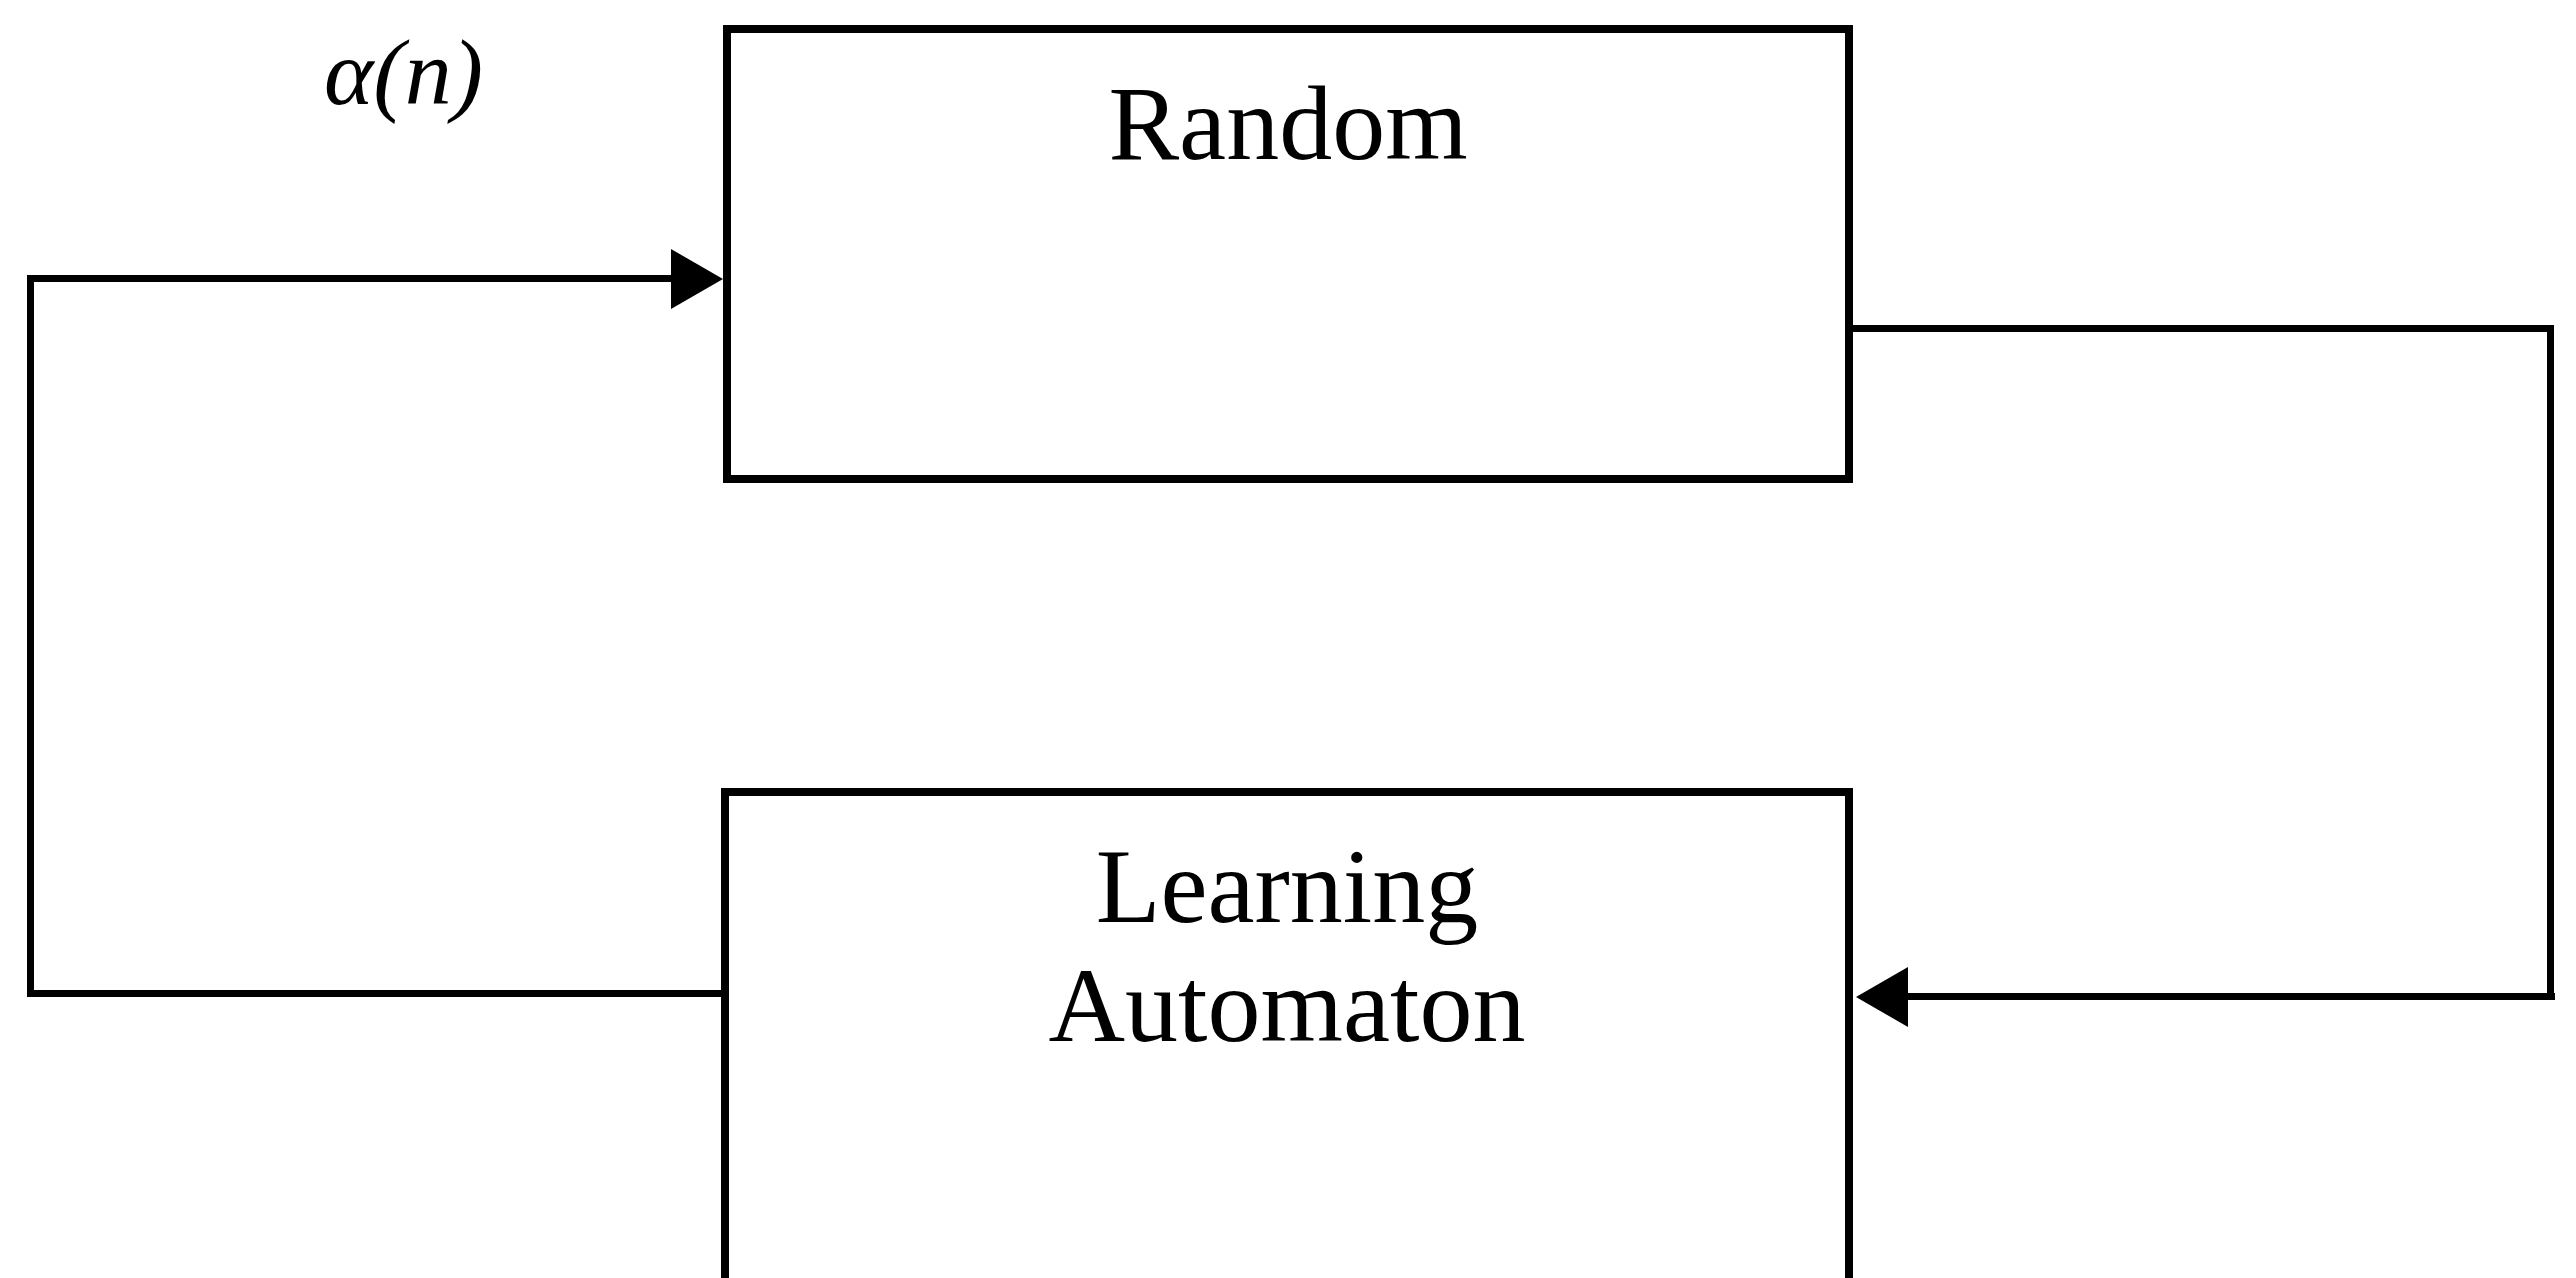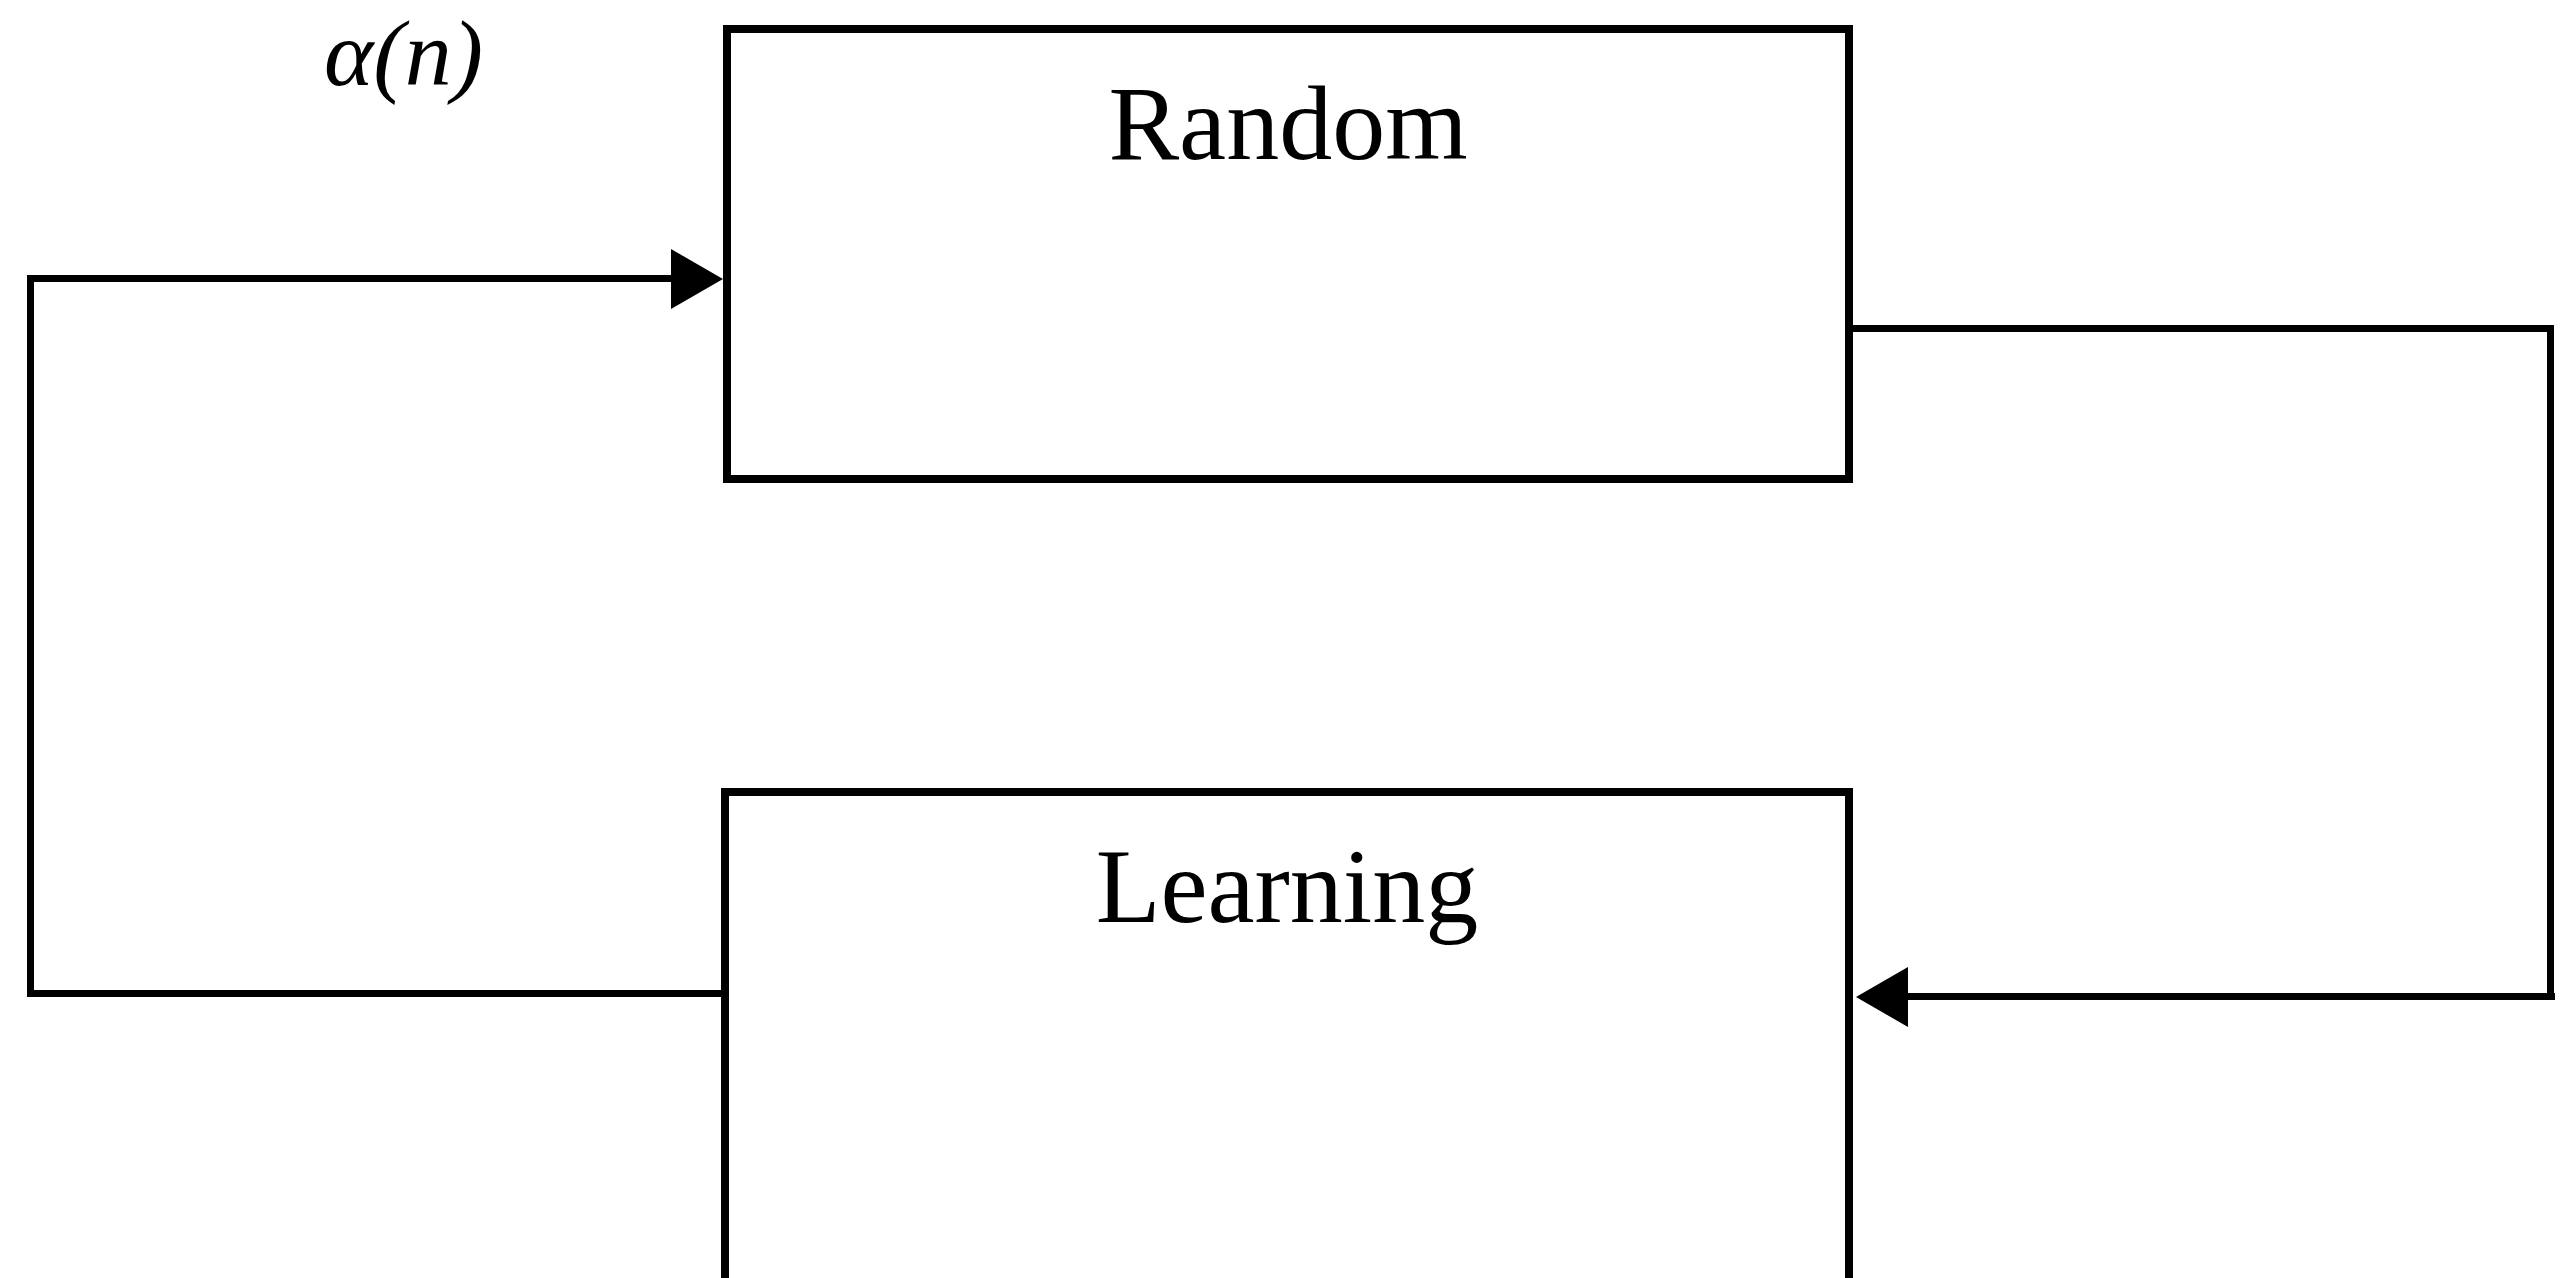--- a/index.html
+++ b/index.html
@@ -30,21 +30,21 @@
   .edge-label {
     position: absolute;
     font-style: italic;
     font-size: 94px;
     line-height: 1.0;
     color: var(--ink);
     text-align: center;
     width: 287px;
     white-space: nowrap;
   }
-  .label-alpha { left: 260px;  top: 6px; }
+  .label-alpha { left: 260px;  top: 25px; }
   .label-beta  { left: 2174px; top: 88px; }
   .wire { position: absolute; background: var(--ink); }
   .wire-alpha-top    { left: 27px;   top: 275px;  width: 644px; height: 7.2px; }
   .wire-alpha-left   { left: 27px;   top: 275px;  width: 7.2px;   height: 722px; }
   .wire-alpha-bottom { left: 27px;   top: 990px; width: 694px; height: 7.2px; }
   .wire-beta-top     { left: 1853px; top: 325px;  width: 701px; height: 7.2px; }
   .wire-beta-right   { left: 2547px; top: 325px;  width: 7.2px;   height: 675px; }
   .wire-beta-bottom  { left: 1908px; top: 993px; width: 647px; height: 7.2px; }
   .arrowhead { position: absolute; width: 0; height: 0; }
   .arrow-right {
@@ -66,20 +66,21 @@
 <div class="canvas">
 
   <div class="edge-label label-alpha">α(n)</div>
 
   <div class="node node-env">
     <div class="node-line">Random</div>
   </div>
 
   <div class="node node-aut">
     <div class="node-line">Learning</div>
+    <div class="node-line">Automaton</div>
   </div>
 
   <div class="wire wire-alpha-bottom"></div>
   <div class="wire wire-alpha-left"></div>
   <div class="wire wire-alpha-top"></div>
   <div class="arrowhead arrow-right"></div>
 
   <div class="wire wire-beta-top"></div>
   <div class="wire wire-beta-right"></div>
   <div class="wire wire-beta-bottom"></div>

